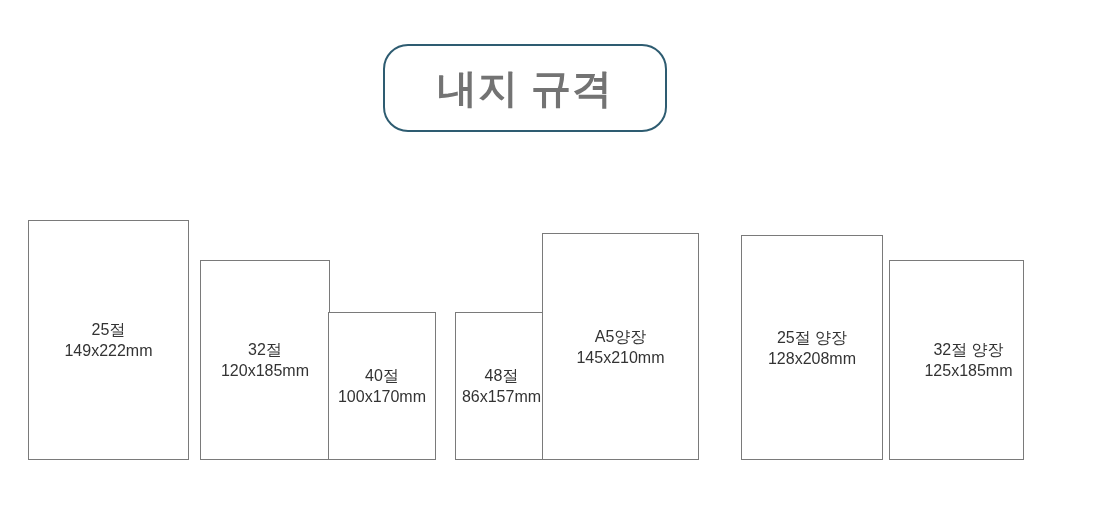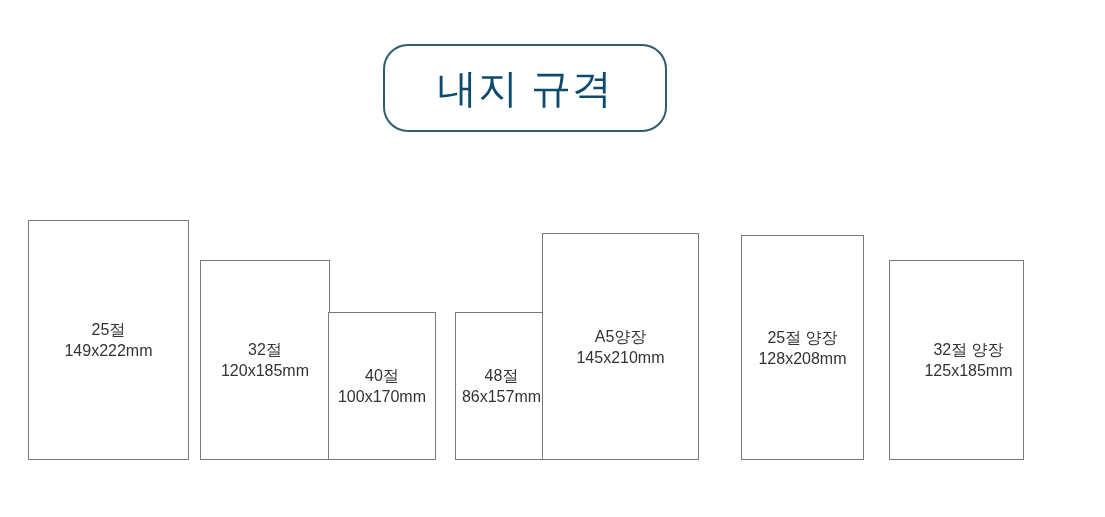--- a/index.html
+++ b/index.html
@@ -1,19 +1,19 @@
 <!DOCTYPE html>
 <html><head>
 <meta charset="utf-8">
 <style>
   html,body{margin:0;padding:0;}
   body{width:1105px;height:517px;background:#ffffff;font-family:"Liberation Sans",sans-serif;overflow:hidden;}
   .stage{position:relative;width:1105px;height:517px;background:#ffffff;}
   .title-box{position:absolute;left:383px;top:44px;width:284px;height:88px;border:2.5px solid #2e5c71;border-radius:25px;display:flex;align-items:center;justify-content:center;box-sizing:border-box;}
-  .title-text{font-size:40px;color:#0c4a6e;letter-spacing:1px;font-weight:400;text-align:right;}
+  .title-text{font-size:40px;color:#737373;letter-spacing:1px;font-weight:700;text-align:right;}
   .paper-box{position:absolute;box-sizing:border-box;border:1px solid #7a7a7a;background:#ffffff;display:flex;flex-direction:column;align-items:center;justify-content:center;text-align:center;}
   .paper-name,.paper-dims{font-size:16px;color:#333333;line-height:21px;white-space:nowrap;}
 </style>
 </head>
 <body>
 
 <div class="stage">
   <div class="title-box">
     <span class="title-text">내지 규격</span>
   </div>
@@ -36,21 +36,21 @@
   <div class="paper-box" style="left: 455px; bottom: 57px; width: 93px; height: 148px;">
     <div class="paper-name">48절</div>
     <div class="paper-dims">86x157mm</div>
   </div>
 
   <div class="paper-box" style="left: 542px; bottom: 57px; width: 157px; height: 227px;">
     <div class="paper-name">A5양장</div>
     <div class="paper-dims">145x210mm</div>
   </div>
 
-  <div class="paper-box" style="left: 741px; bottom: 57px; width: 123px; height: 225px;">
+  <div class="paper-box" style="left: 741px; bottom: 57px; width: 142px; height: 225px;">
     <div class="paper-name">25절 양장</div>
     <div class="paper-dims">128x208mm</div>
   </div>
 
   <div class="paper-box" style="left: 889px; bottom: 57px; width: 135px; height: 200px; padding-left: 24px;">
     <div class="paper-name">32절 양장</div>
     <div class="paper-dims">125x185mm</div>
   </div>
 </div>
 </div>

